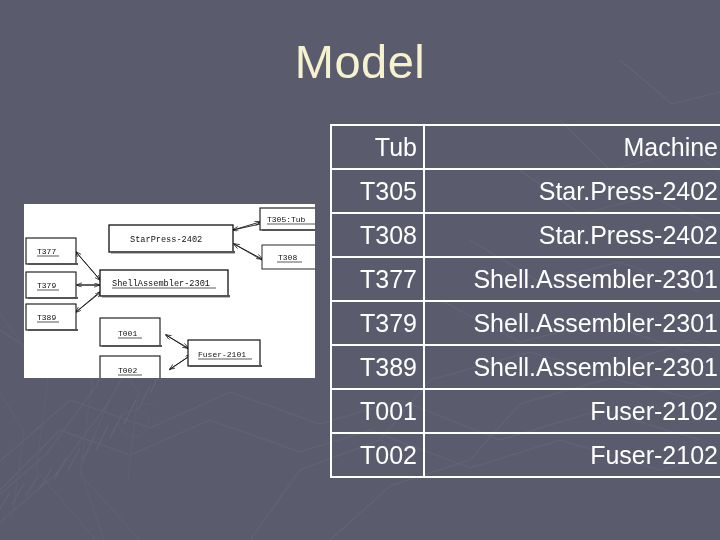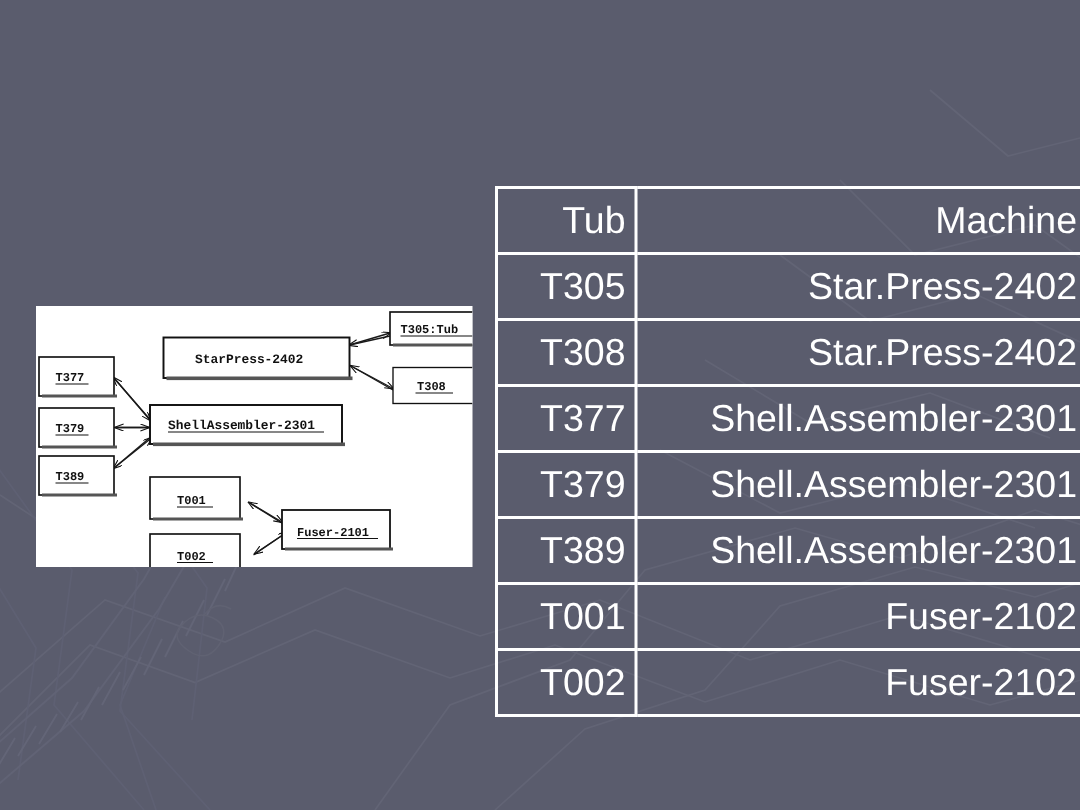--- a/index.html
+++ b/index.html
@@ -43,21 +43,20 @@
 
   
   #diagram-picture {
     position: absolute;
     left: 24px;
     top: 204px;
     width: 291px;
     height: 174px;
     background: #ffffff;
     overflow: hidden;
-    font-weight: bold;
   }
   #diagram-svg { display: block; }
 
   
   #model-table {
     position: absolute;
     left: 330px;
     top: 124px;
     width: 368px;
     border-collapse: collapse;
@@ -111,20 +110,21 @@
                M40 488 L52 468 M54 480 L66 458 M68 470 L80 448 M82 460 L94 438
                M96 450 L108 426 M110 438 L122 414 M124 424 L136 400 M138 410 L150 386
                M150 394 L162 368 M162 376 L174 350"></path>
     </g>
     <g fill="none" stroke="#666878" stroke-width="1">
       <path d="M120 418 q10 -12 22 -6 q12 6 4 18 q-8 12 -20 4 q-12 -8 -6 -16 z"></path>
       <path d="M136 410 q8 -10 18 -4"></path>
     </g>
   </svg>
 
+  <div id="title">Model</div>
 
   <div id="diagram-picture">
     <svg id="diagram-svg" width="291" height="174" viewBox="0 0 291 174" xmlns="http://www.w3.org/2000/svg">
       <defs>
         <marker id="ah" markerWidth="7" markerHeight="7" refX="6" refY="2.6" orient="auto" markerUnits="strokeWidth">
           <path d="M0,0 L7,2.6 L0,5.2" fill="none" stroke="#111" stroke-width="0.8"></path>
         </marker>
       </defs>
 
       <g stroke="#1a1a1a" stroke-width="0.9" fill="none" marker-end="url(#ah)">

